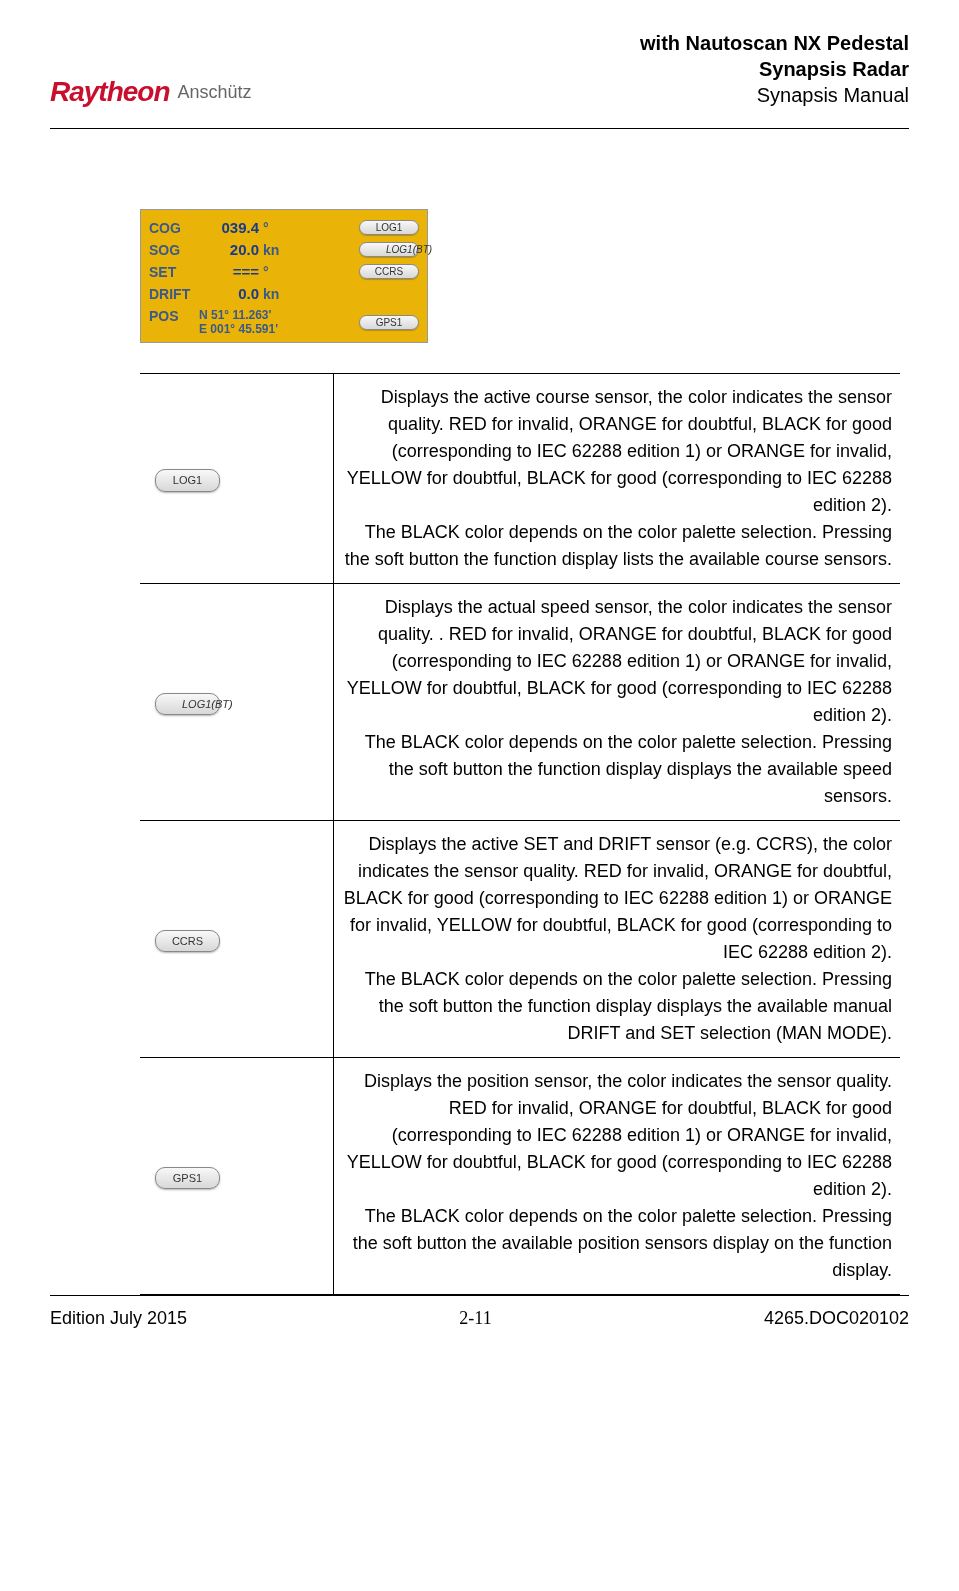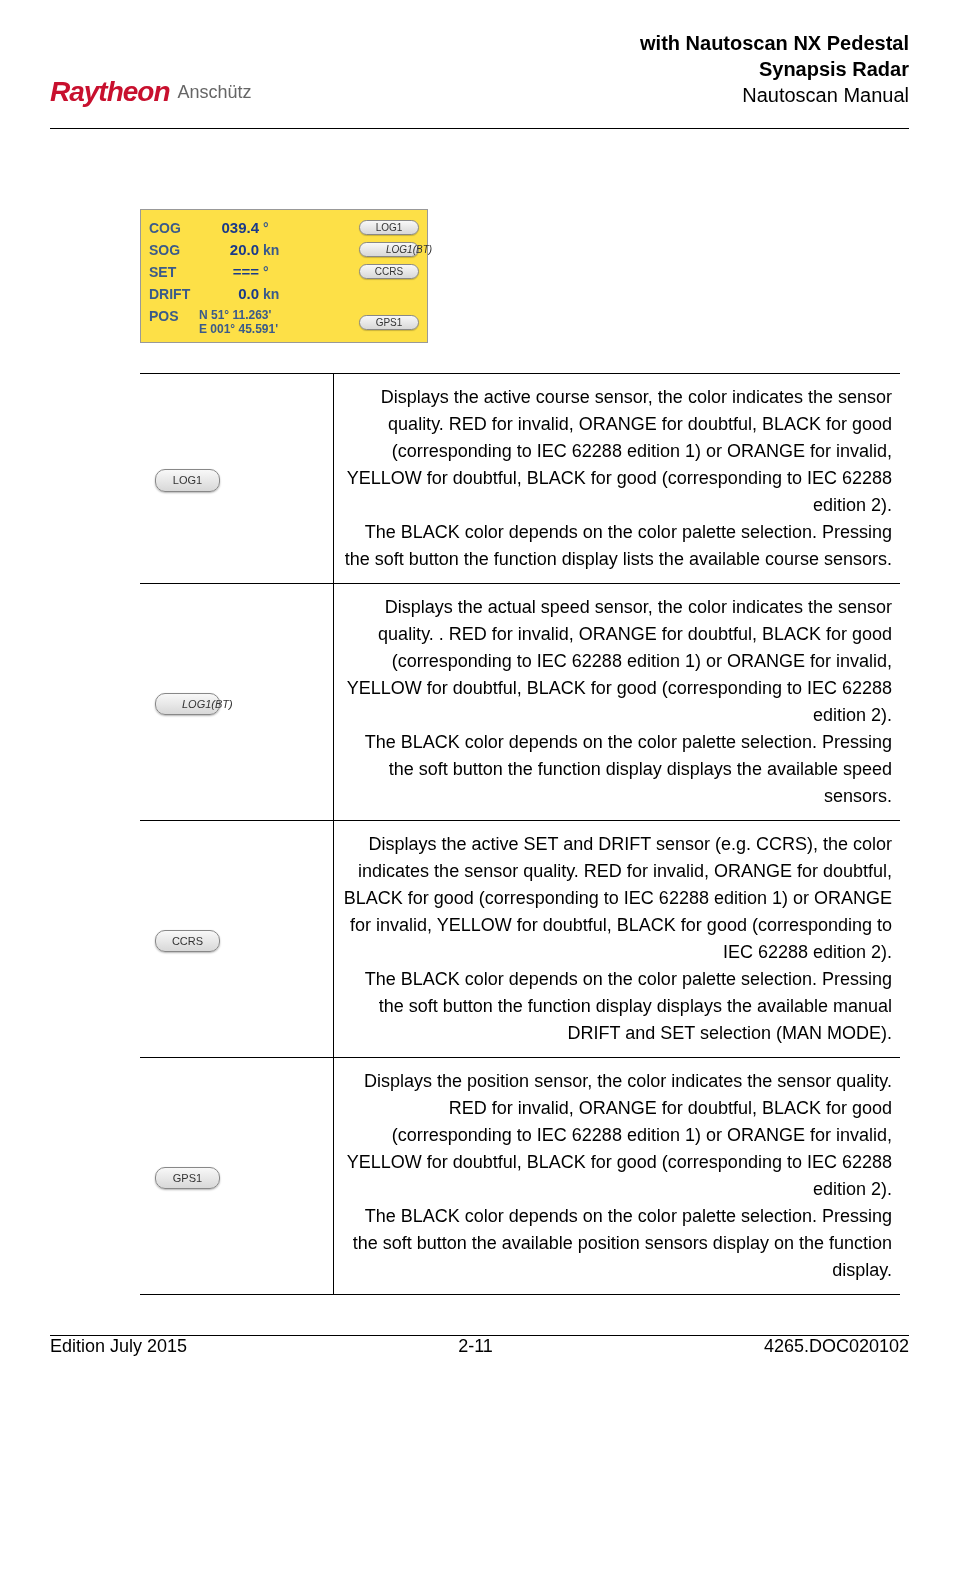--- a/index.html
+++ b/index.html
@@ -39,21 +39,21 @@
       text-align: right;
       font-size: 20px;
       line-height: 1.3;
     }
     .header-right .bold {
       font-weight: bold;
     }
     .radar-panel {
       margin-left: 90px;
       width: 270px;
-      background: #fde047;
+      background: #eab308;
       border: 1px solid #999;
       padding: 6px 8px;
       font-family: Arial, sans-serif;
       margin-bottom: 30px;
     }
     .radar-row {
       display: flex;
       align-items: center;
       justify-content: space-between;
       height: 22px;
@@ -135,44 +135,45 @@
       width: 170px;
       border-right: 1px solid #000;
       text-align: left;
       vertical-align: middle;
       padding-left: 15px;
     }
     .footer {
       display: flex;
       justify-content: space-between;
       border-top: 1px solid #000;
-      margin-top: 40px;
+      padding-top: 12px;
       font-size: 18px;
       gap: 14px;
     }
     .footer-center {
       flex: 1;
       text-align: center;
+      font-family: Liberation Serif, serif;
     }
     .footer-right {
       text-align: right;
     }
   </style>
 </head>
 <body>
 
 <div class="header">
   <div class="logo">
     <span class="logo-raytheon">Raytheon</span>
     <span class="logo-anschutz">Anschütz</span>
   </div>
   <div class="header-right">
     <div class="bold">with Nautoscan NX Pedestal</div>
     <div class="bold">Synapsis Radar</div>
-    <div>Nautoscan Manual</div>
+    <div>Synapsis Manual</div>
   </div>
 </div>
 
 <div class="radar-panel">
   <div class="radar-row">
     <div class="radar-left">
       <span class="radar-label">COG</span>
       <span class="radar-value">039.4</span>
       <span class="radar-unit">°</span>
     </div>

